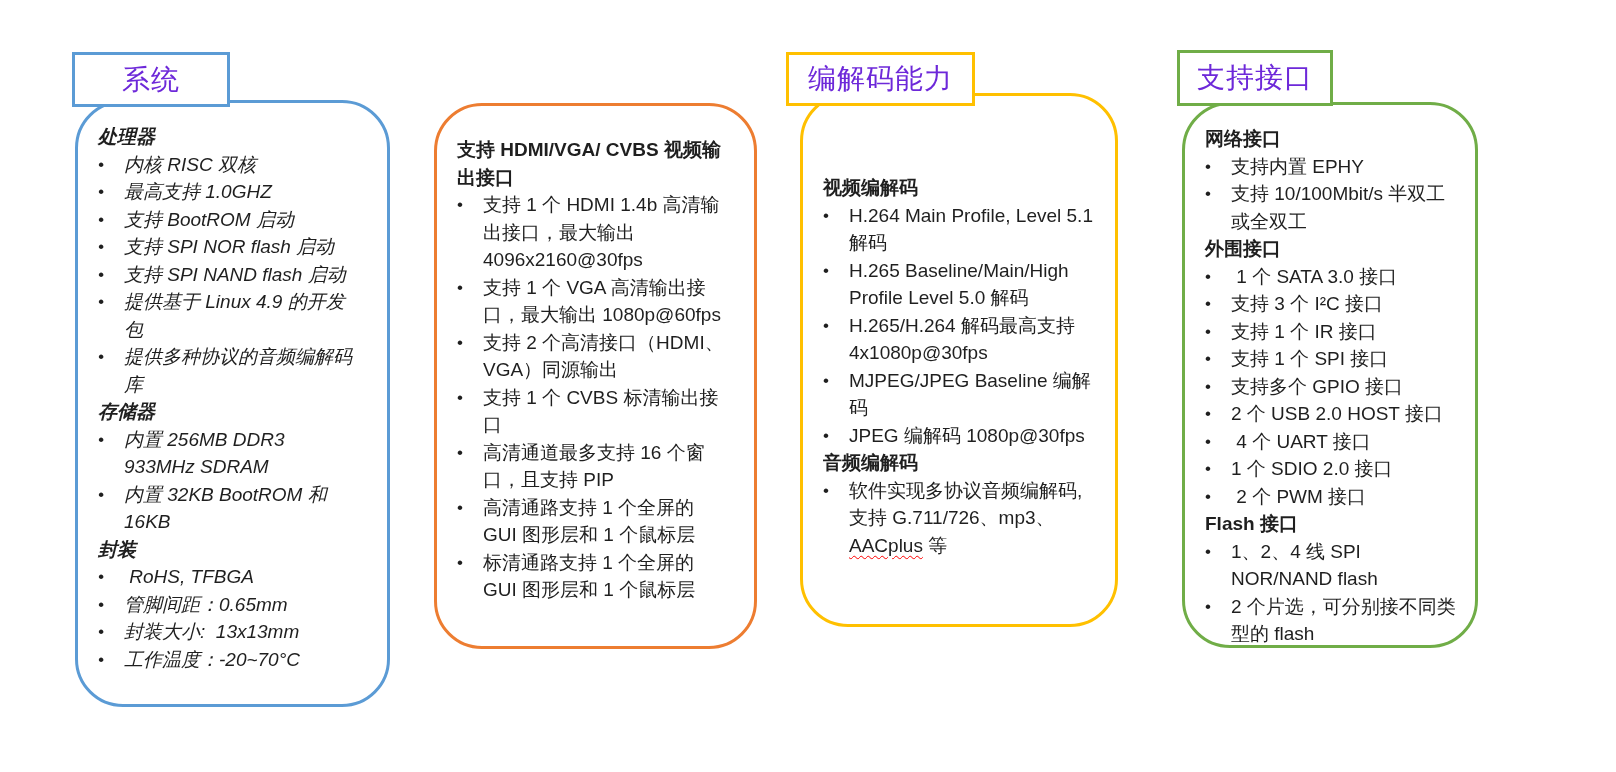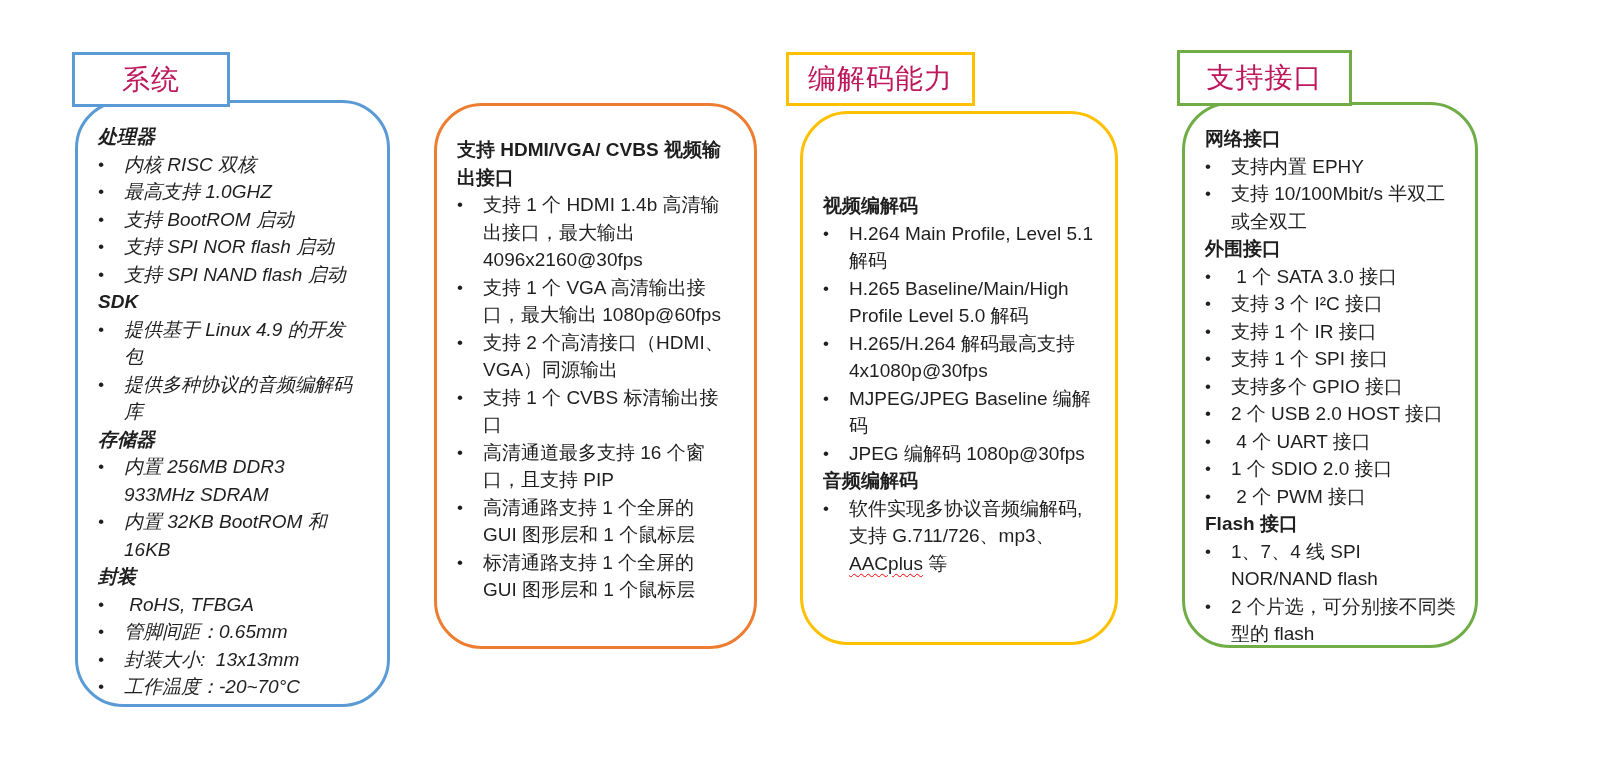--- a/index.html
+++ b/index.html
@@ -20,21 +20,21 @@
   }
   .panel-tab {
     position: absolute;
     background: #ffffff;
     border: 3px solid var(--accent, #888);
     display: flex;
     align-items: center;
     justify-content: center;
     font-size: 28px;
     letter-spacing: 1px;
-    color: #be185d;
+    color: #6d28d9;
     z-index: 2;
   }
   .panel-content {
     font-size: 19px;
     line-height: 27.5px;
   }
   .heading { font-weight: bold; white-space: pre-wrap; }
   .bullet-item { display: flex; align-items: flex-start; }
   .bullet-marker {
     flex: 0 0 26px;
@@ -59,26 +59,26 @@
 
   
   .panel-video { left: 428px; top: 50px; width: 329px; height: 599px; }
   .panel-video .panel-tab  { left: 0; top: 0; width: 245px; height: 58px; }
   .panel-video .panel-body { left: 6px; top: 53px; width: 323px; height: 546px; }
   .panel-video .panel-content { padding: 30px 28px 0 20px; }
 
   
   .panel-codec { left: 786px; top: 52px; width: 332px; height: 587px; }
   .panel-codec .panel-tab  { left: 0; top: 0; width: 189px; height: 54px; }
-  .panel-codec .panel-body { left: 14px; top: 59px; width: 318px; height: 534px; }
+  .panel-codec .panel-body { left: 14px; top: 41px; width: 318px; height: 534px; }
   .panel-codec .panel-content { padding: 78px 16px 0 20px; }
 
   
   .panel-if { left: 1177px; top: 50px; width: 301px; height: 598px; }
-  .panel-if .panel-tab  { left: 0; top: 0; width: 175px; height: 56px; }
+  .panel-if .panel-tab  { left: 0; top: 0; width: 156px; height: 56px; }
   .panel-if .panel-body { left: 5px; top: 52px; width: 296px; height: 546px; }
   .panel-if .panel-content { padding: 20px 12px 0 20px; }
 </style>
 </head>
 <body>
 
 <section class="panel panel-system" style="--accent: #5B9BD5; --squiggle: #ff0000;">
   <div class="panel-body">
     <div class="panel-content">
         <div class="heading">处理器</div>
@@ -95,21 +95,20 @@
           <span class="item-text">支持 BootROM 启动</span>
         </div>
         <div class="bullet-item">
           <span class="bullet-marker">•</span>
           <span class="item-text">支持 SPI NOR flash 启动</span>
         </div>
         <div class="bullet-item">
           <span class="bullet-marker">•</span>
           <span class="item-text">支持 SPI NAND flash 启动</span>
         </div>
-        <div class="heading">SDK</div>
         <div class="bullet-item">
           <span class="bullet-marker">•</span>
           <span class="item-text">提供基于 Linux 4.9 的开发包</span>
         </div>
         <div class="bullet-item">
           <span class="bullet-marker">•</span>
           <span class="item-text">提供多种协议的音频编解码库</span>
         </div>
         <div class="heading">存储器</div>
         <div class="bullet-item">
@@ -261,21 +260,21 @@
           <span class="bullet-marker">•</span>
           <span class="item-text">1 个 SDIO 2.0 接口</span>
         </div>
         <div class="bullet-item">
           <span class="bullet-marker">•</span>
           <span class="item-text"> 2 个 PWM 接口</span>
         </div>
         <div class="heading">Flash 接口</div>
         <div class="bullet-item">
           <span class="bullet-marker">•</span>
-          <span class="item-text">1、7、4 线 SPI NOR/NAND flash</span>
+          <span class="item-text">1、2、4 线 SPI NOR/NAND flash</span>
         </div>
         <div class="bullet-item">
           <span class="bullet-marker">•</span>
           <span class="item-text">2 个片选，可分别接不同类型的 flash</span>
         </div>
       </div>
   </div>
   <div class="panel-tab">
     <span>支持接口</span>
   </div>

